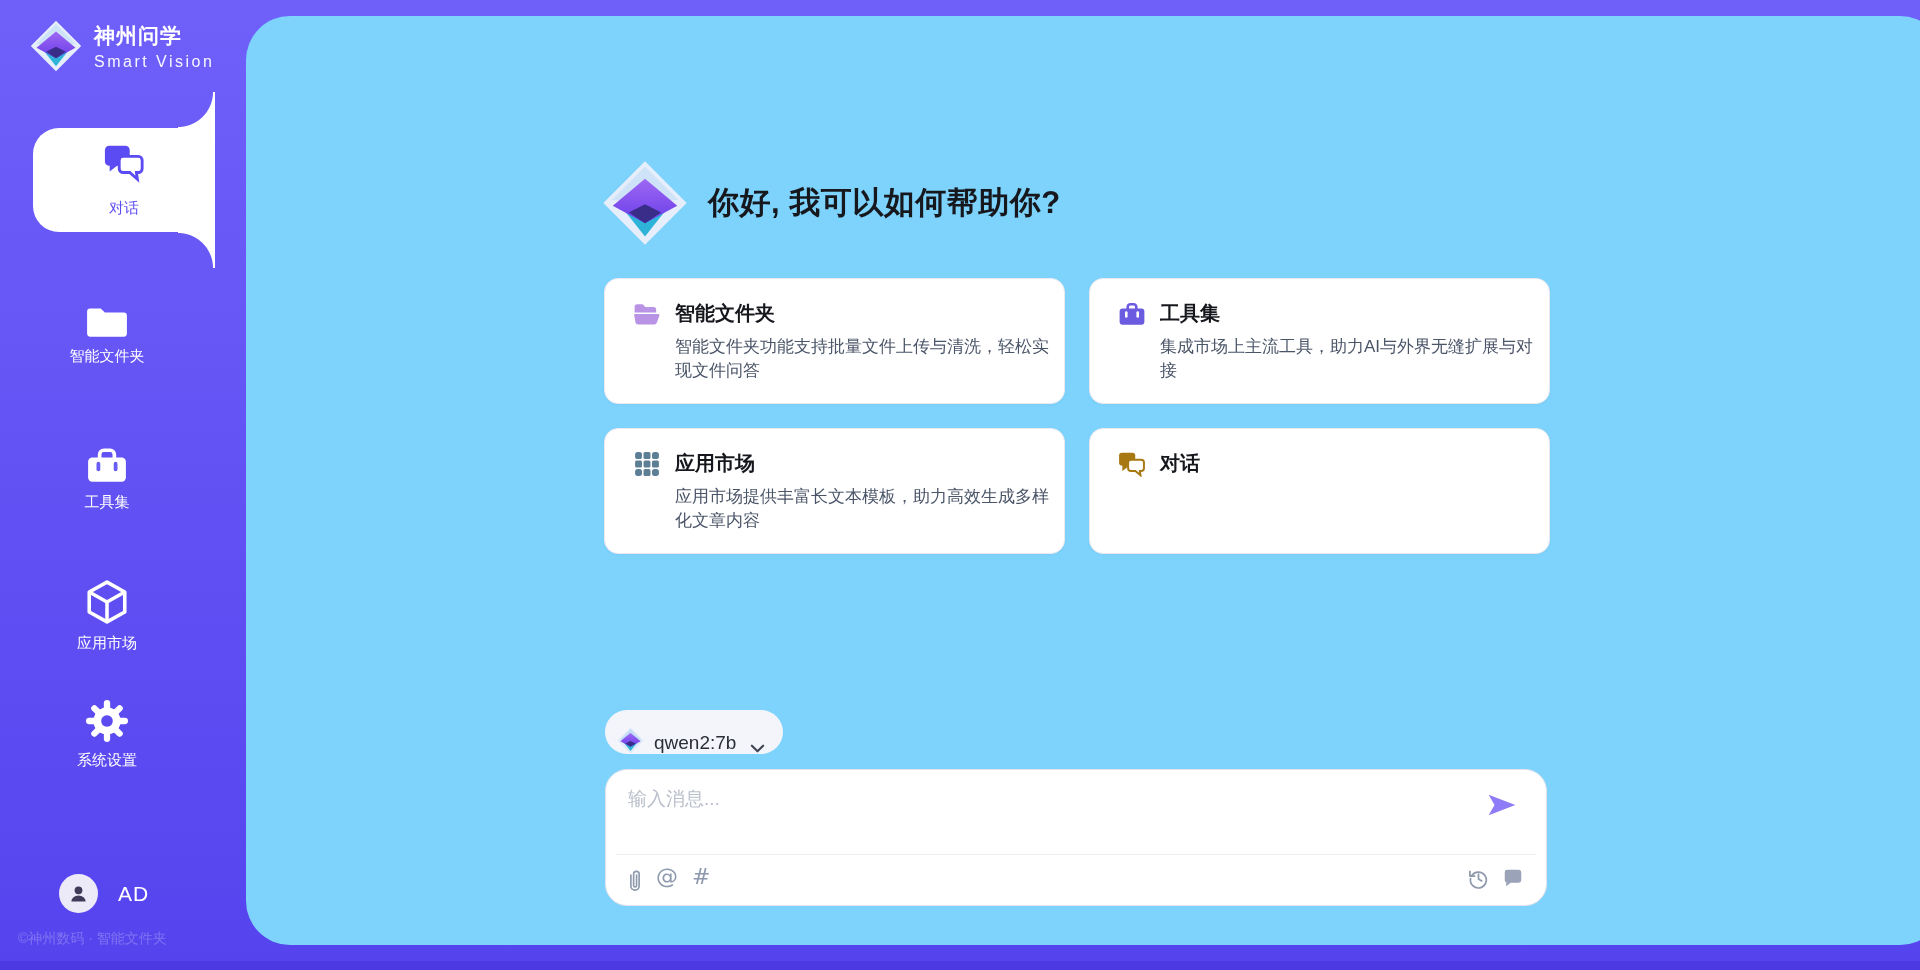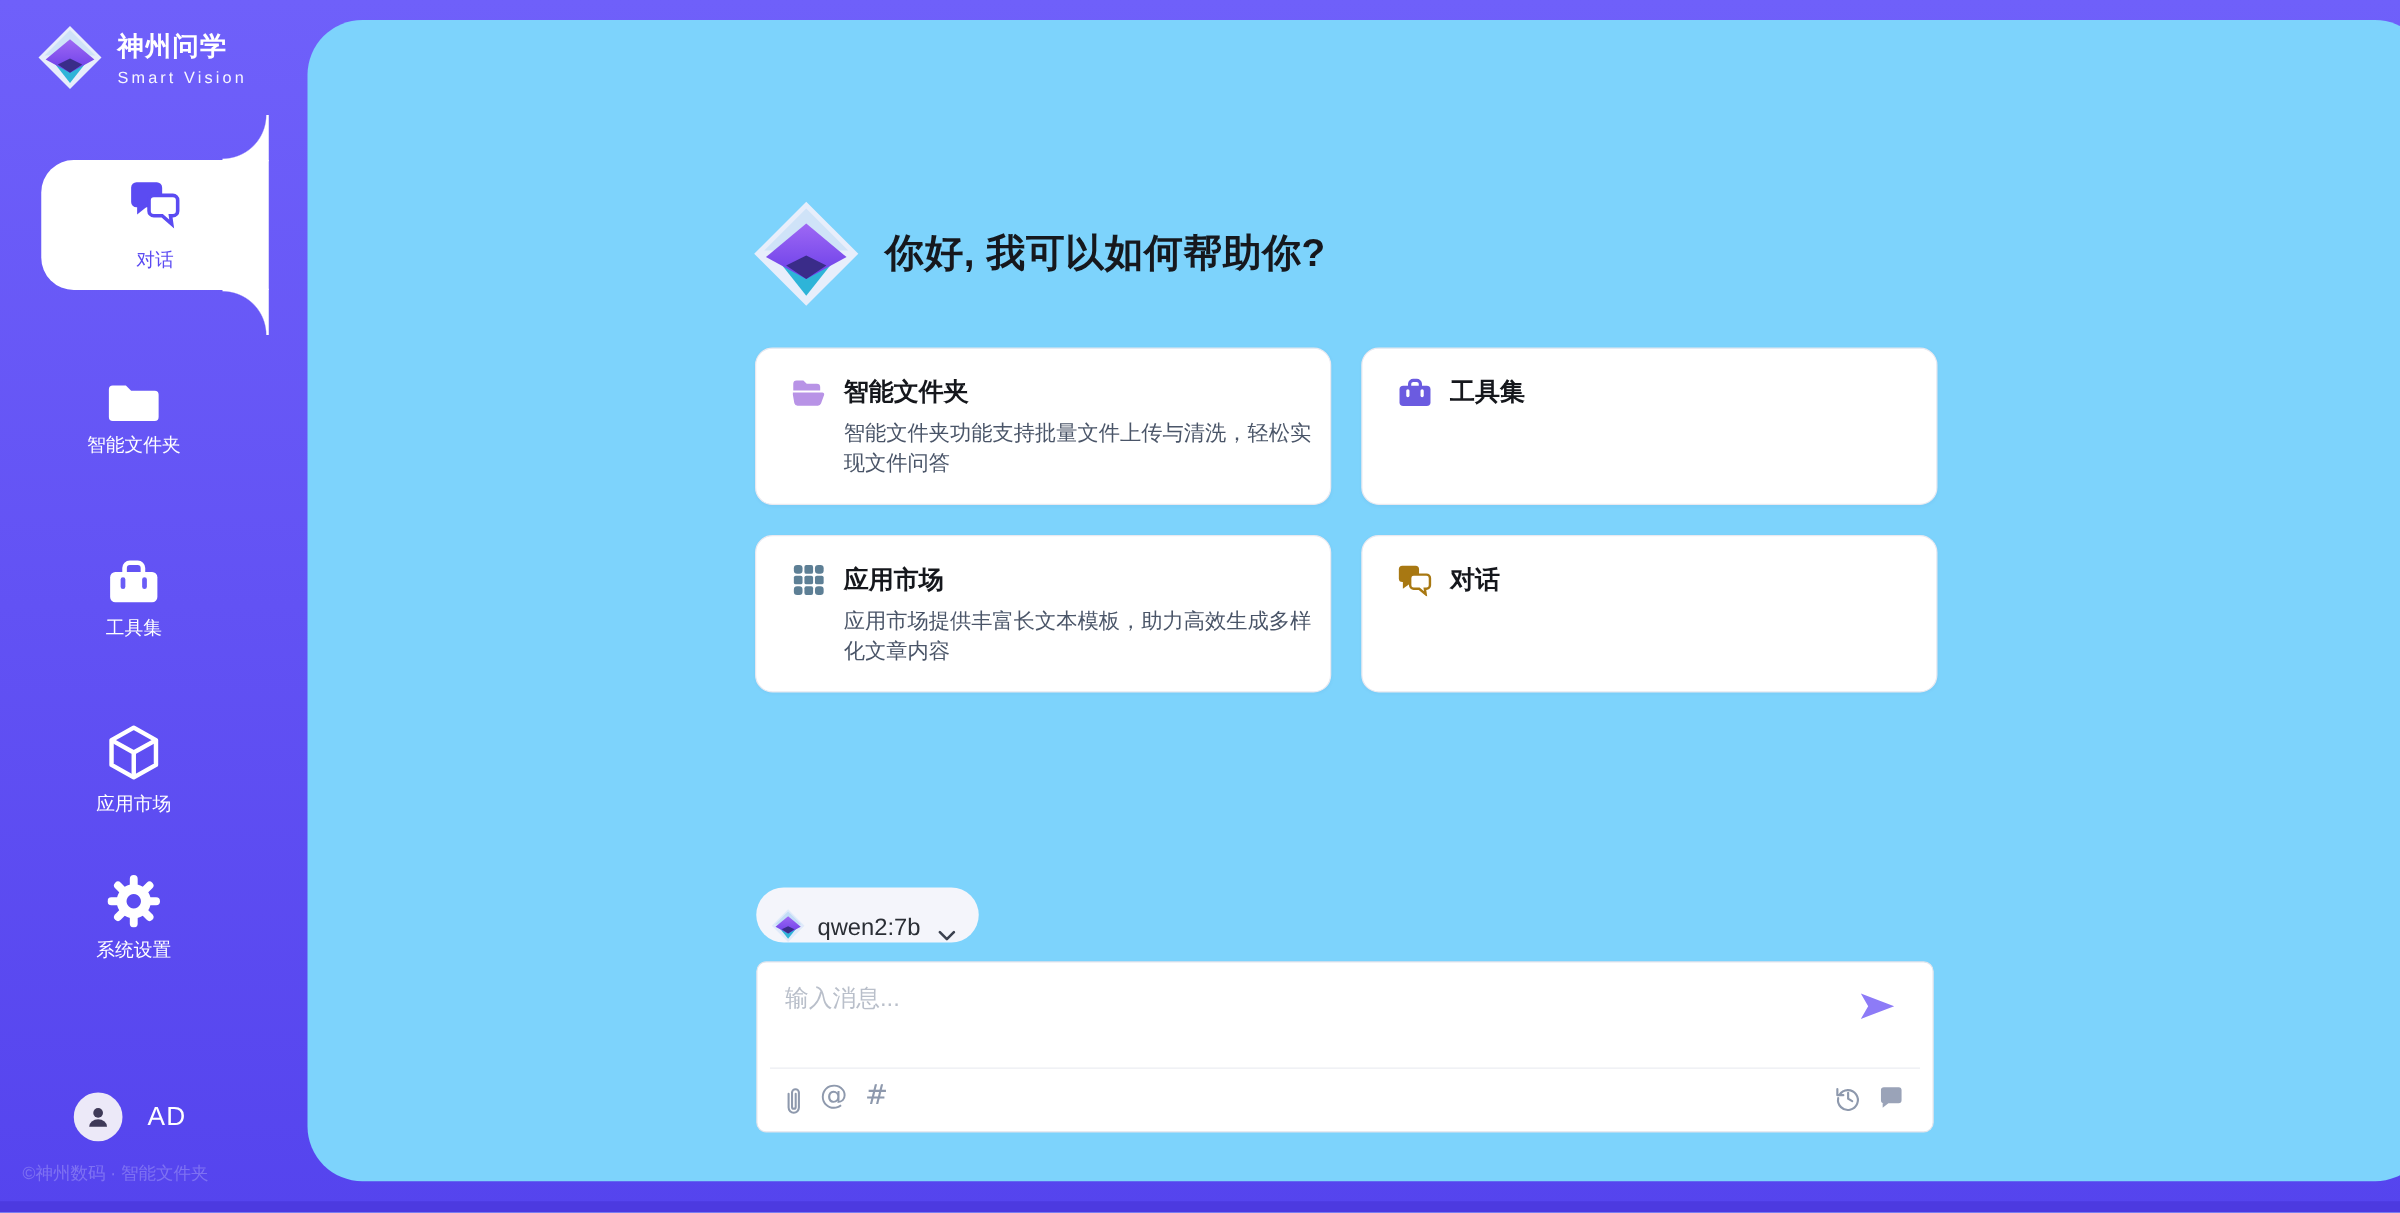--- a/index.html
+++ b/index.html
@@ -7,21 +7,21 @@
     width:1920px;height:970px;position:relative;overflow:hidden;
     font-family:"Liberation Sans","DejaVu Sans",sans-serif;
     background:linear-gradient(180deg,#6f60fa 0%,#5544ee 100%);
   }
   .abs{position:absolute;}
 
   
   .brand{left:30px;top:20px;display:flex;align-items:center;gap:12px;color:#fff;}
   .brand .logo-svg{width:52px;height:52px;}
   .brand-name{font-size:21px;font-weight:bold;letter-spacing:1px;}
-  .brand-sub{font-size:13px;letter-spacing:2.5px;margin-top:3px;opacity:.95;}
+  .brand-sub{font-size:16px;letter-spacing:2.5px;margin-top:3px;opacity:.95;}
 
   .tab-active{
     left:33px;top:128px;width:182px;height:104px;background:#fff;
     border-radius:26px 0 0 26px;display:flex;flex-direction:column;
     align-items:center;justify-content:center;gap:7px;color:#5b4bf2;cursor:pointer;
   }
   .tab-active .nav-label{color:#5b4bf2;}
   .curve-top{left:178px;top:92px;width:37px;height:37px;
     background:radial-gradient(circle 36px at 0 0,rgba(0,0,0,0) 34.5px,#fff 35.5px);}
   .curve-bottom{left:178px;top:231px;width:37px;height:37px;
@@ -57,21 +57,21 @@
   .card-desc{margin:8px 0 0 42px;width:374px;font-size:17px;line-height:24px;color:#4a5568;}
   .card-ic{width:28px;height:26px;flex:0 0 auto;}
 
   .model-pill{left:359px;top:694px;height:44px;background:#f4f5fb;border-radius:22px;
     display:flex;align-items:flex-end;gap:10px;padding:0 18px 0 12px;cursor:pointer;}
   .model-pill .logo-svg{width:27px;height:27px;}
   .model-name{font-size:19px;color:#2a2e35;}
   .chev{width:15px;height:10px;margin-left:4px;}
 
   .composer{left:359px;top:753px;width:942px;height:137px;border:1.5px solid #e3e4eb;
-    border-radius:8px;box-sizing:border-box;background:#fff;}
+    border-radius:22px;box-sizing:border-box;background:#fff;}
   .composer textarea{
     position:absolute;left:20px;top:14px;width:830px;height:58px;border:none;outline:none;
     resize:none;font-family:"Liberation Sans","DejaVu Sans",sans-serif;
     font-size:19px;color:#333;background:transparent;}
   .composer textarea::placeholder{color:#b9bfca;}
   .send-btn{position:absolute;right:28px;top:22px;width:32px;height:26px;cursor:pointer;}
   .comp-divider{position:absolute;left:10px;right:10px;top:84px;height:1px;background:#ecedf2;}
   .tool-ic{position:absolute;top:97px;color:#8e99ad;cursor:pointer;}
   .ti-clip{left:18px;} .ti-at{left:50px;font-size:22px;top:94px;} .ti-hash{left:86px;font-size:22px;top:94px;}
   .ti-history{right:56px;} .ti-bubble{right:22px;}
@@ -205,20 +205,21 @@
       <div class="card">
         <div class="card-head">
           <svg class="card-ic" viewBox="0 0 26 22">
             <path d="M9 7V4.5A2.7 2.7 0 0 1 11.7 2h2.6A2.7 2.7 0 0 1 17 4.5V7" fill="none" stroke="#6b5be0" stroke-width="2.4"></path>
             <rect x="1.5" y="6" width="23" height="15" rx="2.8" fill="#6b5be0"></rect>
             <rect x="6.5" y="8.5" width="2.4" height="6" rx="1.2" fill="#fff"></rect>
             <rect x="17.1" y="8.5" width="2.4" height="6" rx="1.2" fill="#fff"></rect>
           </svg>
           <span class="card-title">工具集</span>
         </div>
+        <div class="card-desc">集成市场上主流工具，助力AI与外界无缝扩展与对接</div>
       </div>
 
       <div class="card">
         <div class="card-head">
           <svg class="card-ic" viewBox="0 0 24 24">
             <g fill="#5d7f95">
               <rect x="1" y="1" width="6.4" height="6.4" rx="2.4"></rect>
                 <rect x="8.8" y="1" width="6.4" height="6.4" rx="1.4"></rect>
                 <rect x="16.6" y="1" width="6.4" height="6.4" rx="2.4"></rect>
               <rect x="1" y="8.8" width="6.4" height="6.4" rx="1.4"></rect>

